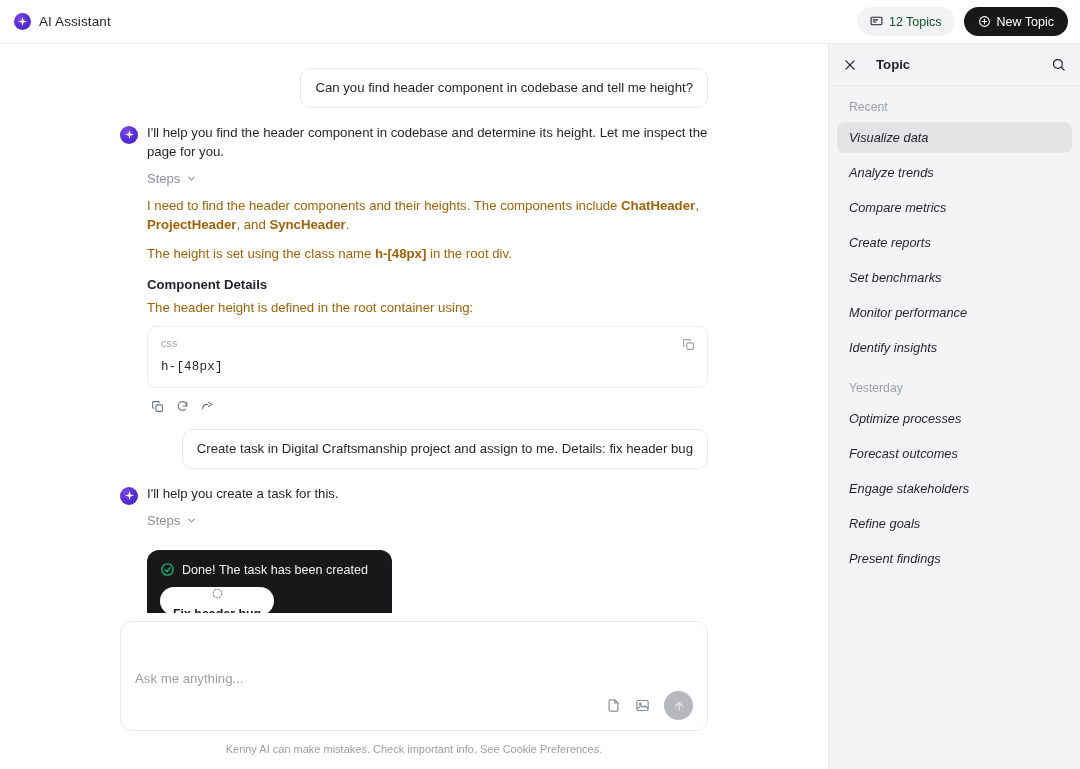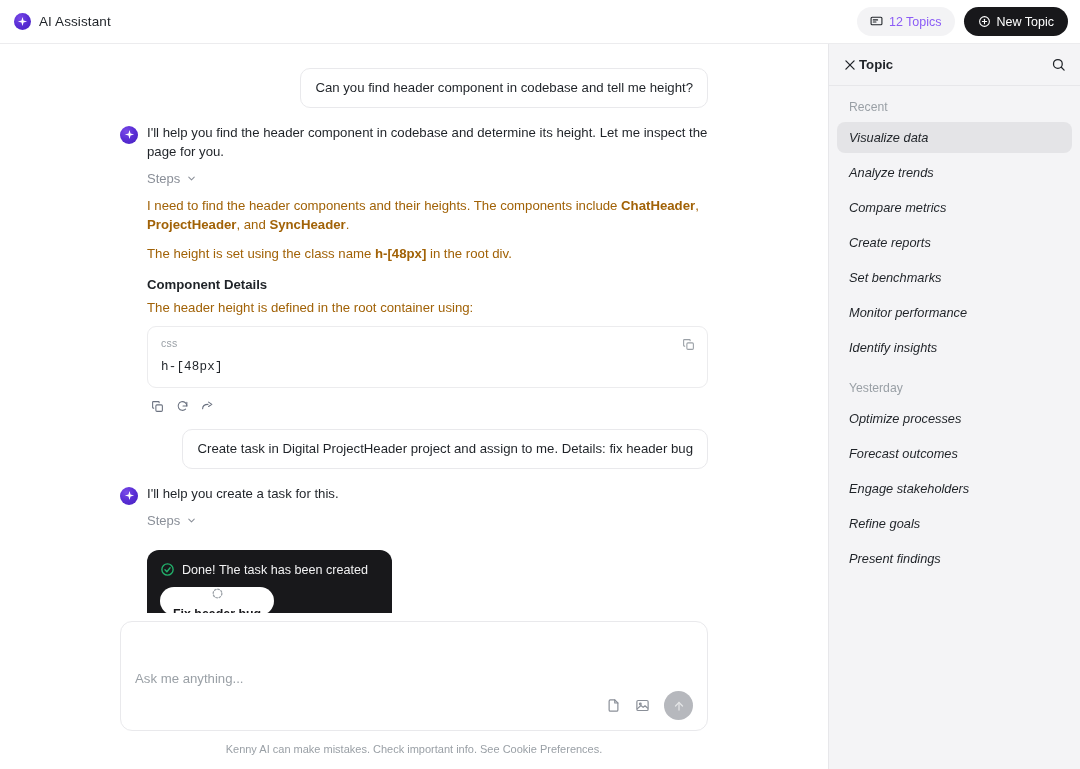--- a/index.html
+++ b/index.html
@@ -27,21 +27,21 @@
     background: radial-gradient(circle at 35% 30%, #7a4ae8 0%, #5b2fd6 45%, #4520bf 100%);
     display: inline-flex; align-items: center; justify-content: center;
     flex: 0 0 auto;
   }
   .spark svg { display: block; }
   .topbar-actions { margin-left: auto; display: flex; align-items: center; gap: 9px; }
   .btn-topics {
     display: inline-flex; align-items: center; gap: 6px;
     background: #f3f3f5; border: none; border-radius: 17px;
     height: 29px; padding: 0 13px;
-    font-size: 12.5px; color: #8b5cf6; cursor: pointer;
+    font-size: 12.5px; color: #14532d; cursor: pointer;
     font-family: inherit;
   }
   .btn-new {
     display: inline-flex; align-items: center; gap: 6px;
     background: #18181b; border: none; border-radius: 17px;
     height: 29px; padding: 0 14px;
     font-size: 12.5px; color: #ffffff; cursor: pointer;
     font-family: inherit;
   }
 
@@ -150,21 +150,21 @@
     padding: 12px 0 14px 0;
   }
 
   
   .sidebar {
     width: 252px; min-width: 252px;
     background: #f4f4f6; border-left: 1px solid #e7e7ea;
     display: flex; flex-direction: column;
   }
   .sb-head {
-    height: 42px; display: flex; align-items: center; gap: 2px;
+    height: 42px; display: flex; align-items: center; gap: 19px;
     padding: 0 14px; border-bottom: 1px solid #e7e7ea; text-align: center;
   }
   .sb-close { background: transparent; border: none; cursor: pointer; padding: 0; line-height: 0; }
   .sb-title { font-size: 13.2px; font-weight: 700; color: #1f2328; }
   .sb-search { margin-left: auto; background: transparent; border: none; cursor: pointer; padding: 0; line-height: 0; }
   .sb-list { padding: 14px 8px 0 8px; overflow: hidden; }
   .sb-group { font-size: 12.2px; color: #9aa0a6; padding: 0 12px; margin-bottom: 8px; }
   .sb-group.second { margin-top: 18px; }
   .sb-item {
     height: 31px; display: flex; align-items: center;
@@ -281,21 +281,21 @@
                       <path d="M3 16c0-5 4-8 10-8"></path>
                       <polyline points="14 4 20 8 14 12"></polyline>
                     </svg>
                 </span>
               </button>
             </div>
           </div>
         </div>
 
         <div class="row-user" style="margin-top:16px;">
-          <div class="bubble-user">Create task in Digital ProjectHeader project and assign to me. Details: fix header bug</div>
+          <div class="bubble-user">Create task in Digital Craftsmanship project and assign to me. Details: fix header bug</div>
         </div>
 
         <div class="row-ai">
           <span class="ai-avatar">
             <svg width="11" height="11" viewBox="0 0 24 24" fill="#ffffff">
                 <path d="M12 2l2.2 7.8L22 12l-7.8 2.2L12 22l-2.2-7.8L2 12l7.8-2.2z"></path>
               </svg>
           </span>
           <div class="ai-body">
             <div class="ai-text">I'll help you create a task for this.</div>

